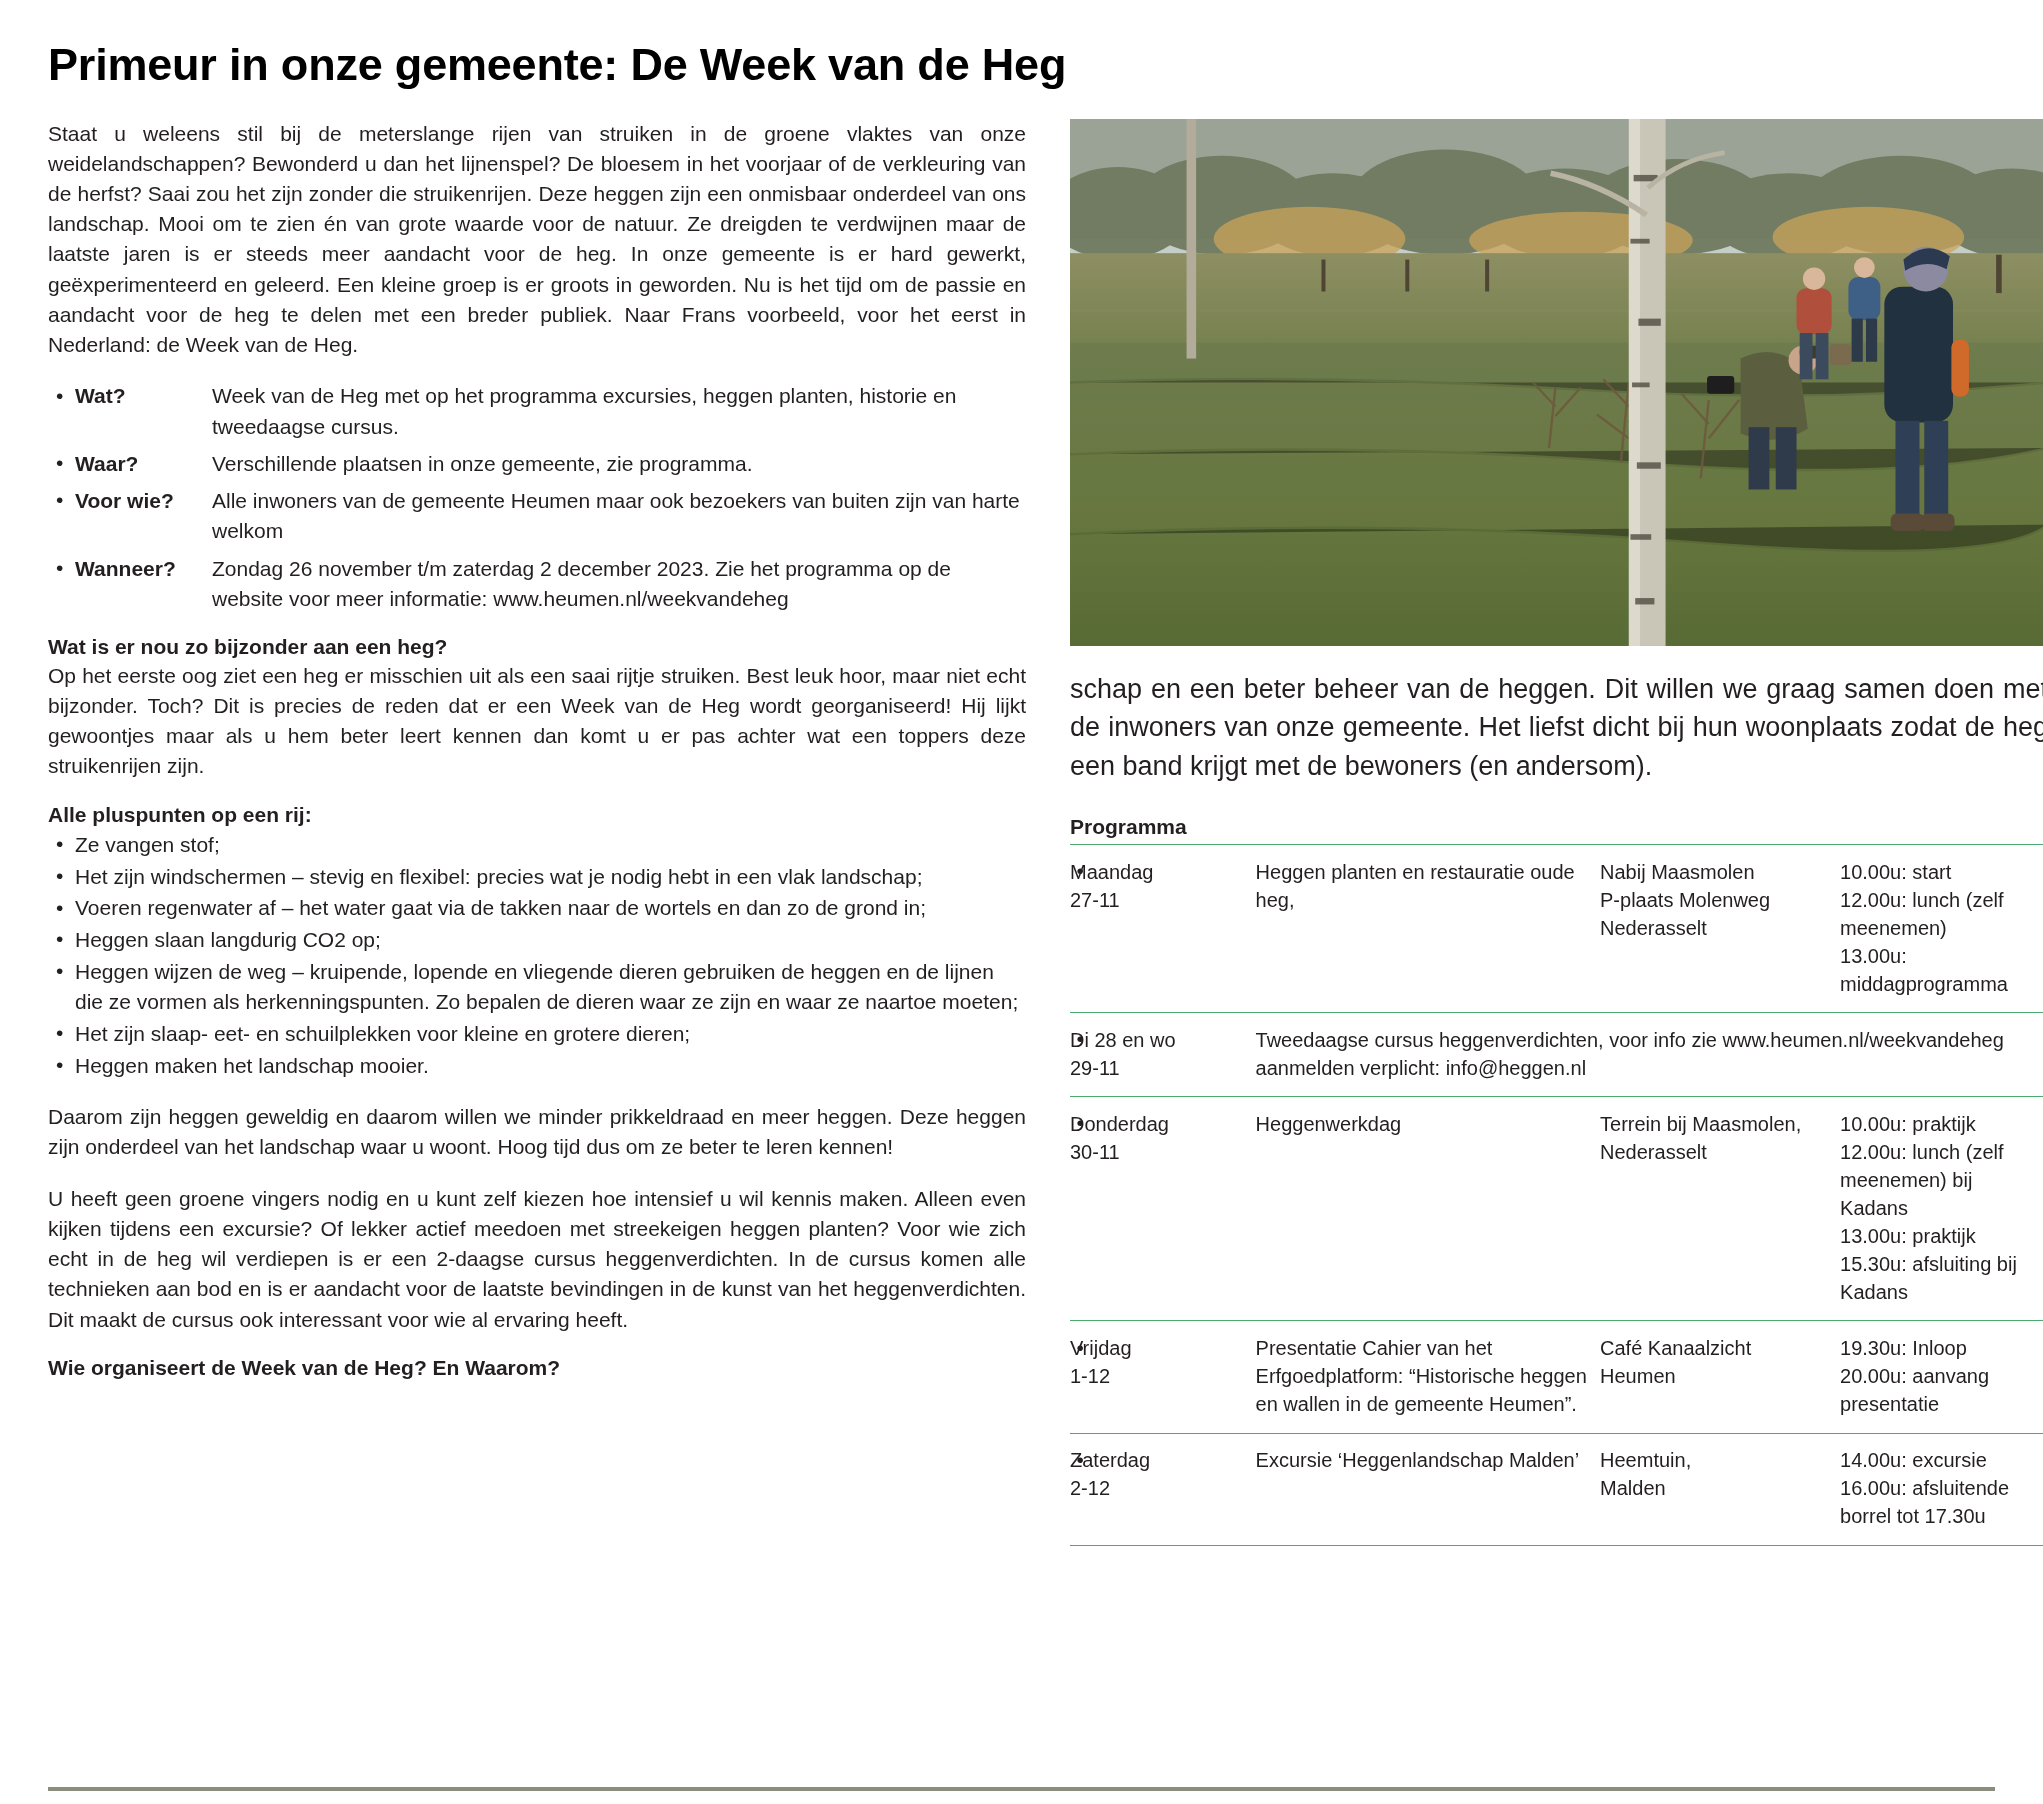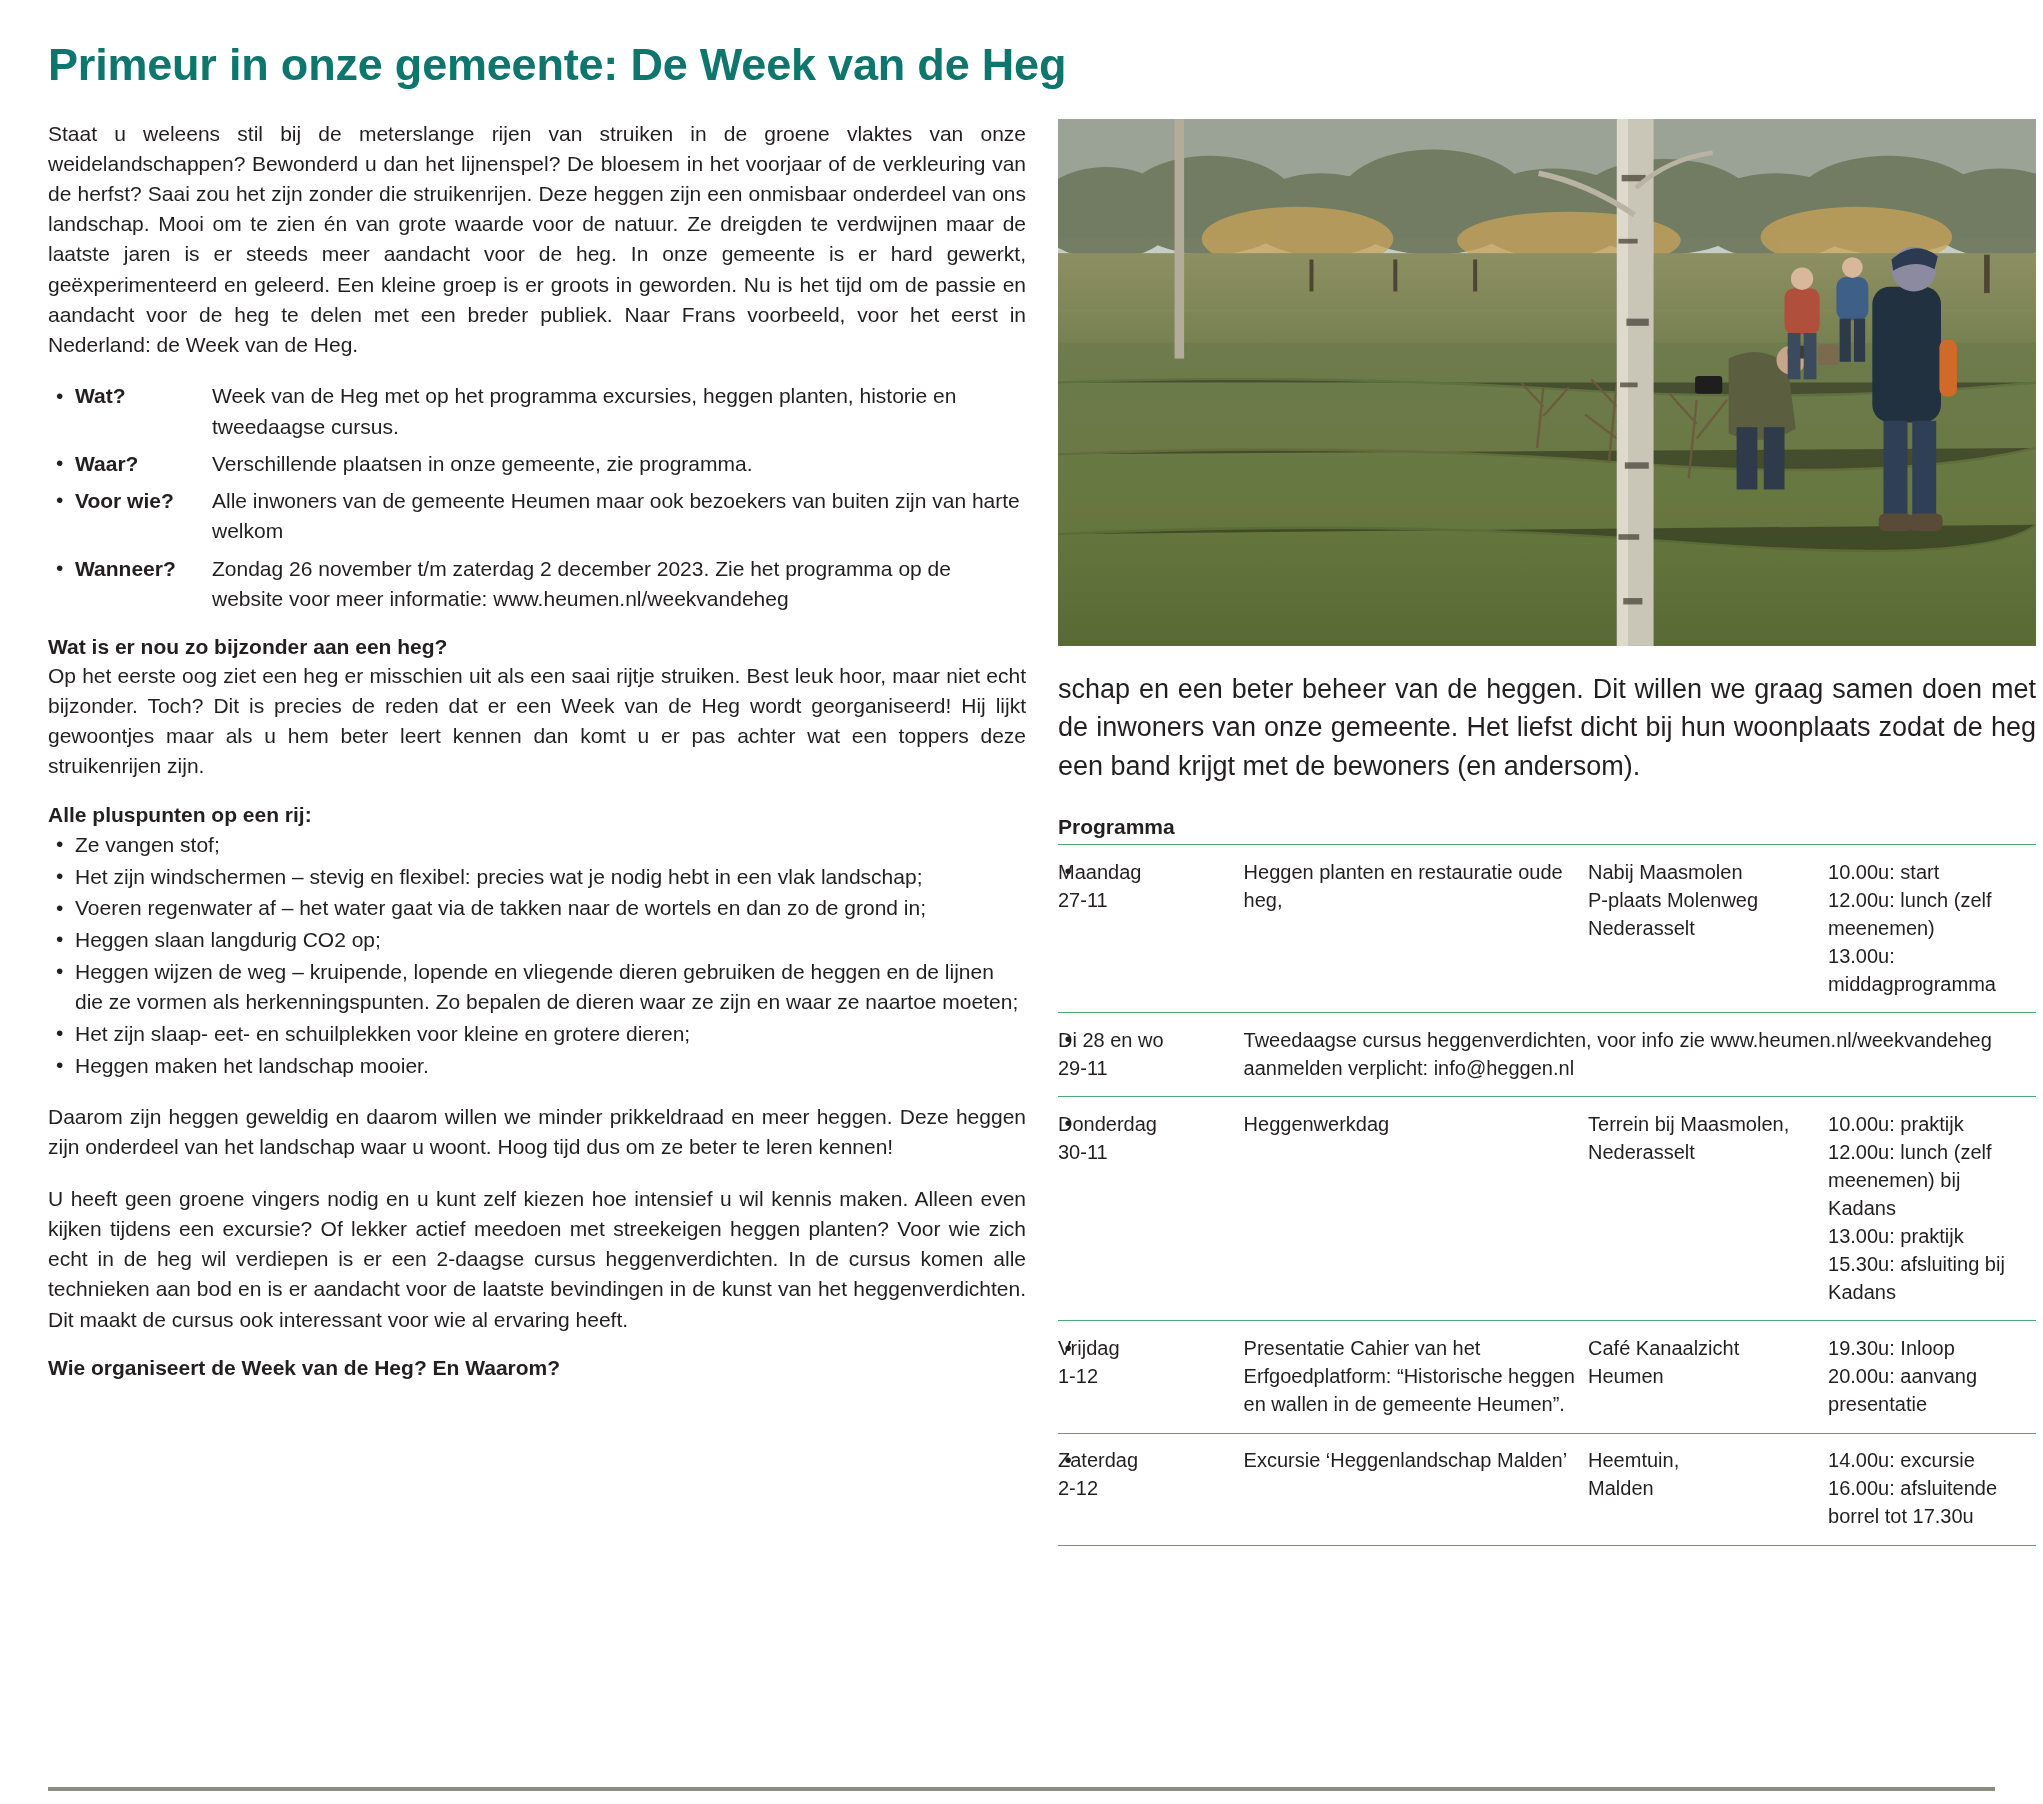--- a/index.html
+++ b/index.html
@@ -17,27 +17,27 @@
   .page {
     width: 2043px;
     min-height: 1804px;
     padding: 32px 48px 16px 48px;
     position: relative;
   }
   h1.headline {
     font-size: 45px;
     line-height: 1.1;
     font-weight: bold;
-    color: #0f766e;
+    color: #000000;
     margin: 8px 0 29px 0;
     letter-spacing: -0.2px;
   }
   .columns {
     display: flex;
-    gap: 32px;
+    gap: 44px;
     align-items: flex-start;
   }
   .col-left {
     width: 978px;
     flex: 0 0 978px;
   }
   .col-right {
     width: 978px;
     flex: 0 0 978px;
   }

